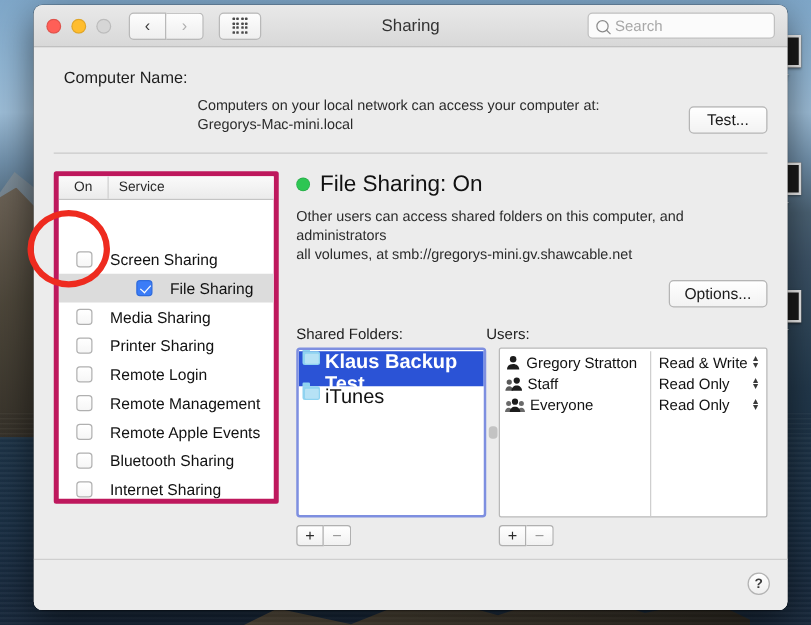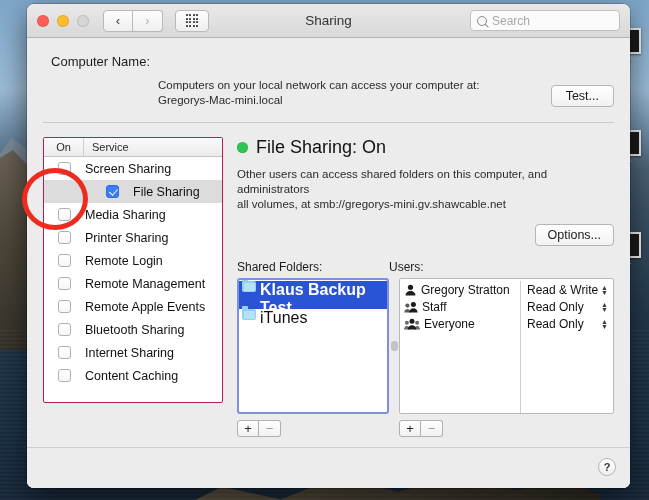--- a/index.html
+++ b/index.html
@@ -281,21 +281,21 @@
     padding: 14px 16px 0 16px;
     gap: 14px;
     min-height: 0;
   }
 
   
   #services-wrap {
     width: 180px;
     flex: 0 0 180px;
     background: #ffffff;
-    border: 1px solid #be185d;
+    border: 4px solid #be185d;
     border-radius: 2px;
     display: flex;
     flex-direction: column;
     height: 266px;
     overflow: hidden;
   }
   #services-head {
     display: flex;
     height: 19px;
     flex: 0 0 19px;
@@ -307,21 +307,21 @@
   #services-head .h-on {
     width: 40px;
     display: flex; align-items: center; justify-content: center;
     border-right: 1px solid #cfcfcf;
   }
   #services-head .h-service {
     flex: 1;
     display: flex; align-items: center;
     padding-left: 8px;
   }
-  #services-list { flex: 1; overflow: hidden; }
+  #services-list { flex: 1; overflow: hidden; margin-top: 36px; }
   .svc-row {
     display: flex;
     align-items: center;
     height: 23px;
     font-size: 12.5px;
     color: #111;
   }
   .svc-row.selected { background: #dcdcdc; padding-left: 48px; }
   .svc-check-cell {
     width: 40px;

